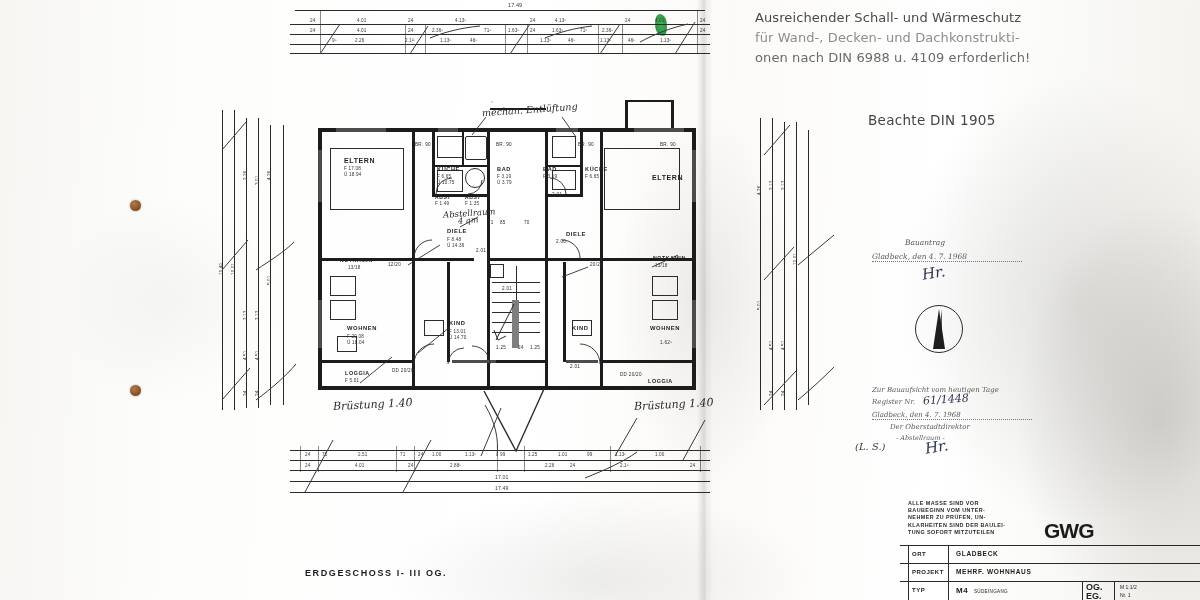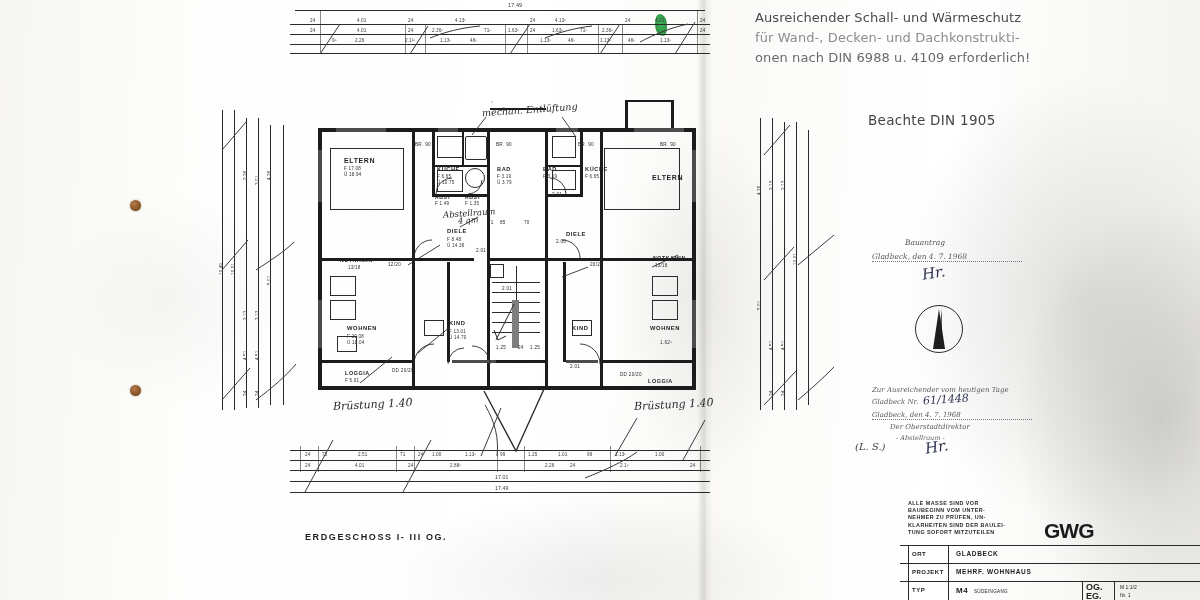--- a/index.html
+++ b/index.html
@@ -84,21 +84,21 @@
   #tb-logo{position:absolute;left:144px;top:24px;font-size:21px;font-weight:700;
     letter-spacing:-1px;color:#1b1b1b;font-family:"Liberation Sans",sans-serif;}
   .tbrow{position:absolute;left:0;width:300px;border-top:1px solid #2a2a2a;}
   .tbcell{position:absolute;font-size:6px;font-weight:700;letter-spacing:.5px;color:#222;}
   .tbval{position:absolute;font-size:6.5px;font-weight:700;letter-spacing:.7px;color:#1c1c1c;}
   .tbsub{font-size:4.6px;font-weight:400;letter-spacing:.3px;}
   .tbdiv{position:absolute;width:1px;background:#2a2a2a;}
   #tb-og{position:absolute;font-size:9px;font-weight:700;color:#1f1f1f;line-height:9px;}
   #tb-scale{position:absolute;font-size:5px;color:#242424;line-height:7px;}
 
-  #dwgtitle{position:absolute;left:305px;top:532px;font-size:9px;font-weight:700;
+  #dwgtitle{position:absolute;left:305px;top:568px;font-size:9px;font-weight:700;
     letter-spacing:1.6px;color:#1c1c1c;font-family:"Liberation Sans",sans-serif;}
 </style>
 </head>
 <body>
 
 <div id="sheet">
 
   <div class="paper"></div>
   <div class="speckle"></div>
   <div class="fold"></div>
@@ -116,22 +116,22 @@
 
   <div class="stampline" style="left:905px;top:238px;font-size:7.5px;">Bauantrag</div>
   <div class="stampline dotted" style="left:872px;top:252px;font-size:7.5px;width:150px;">Gladbeck, den  4. 7.   1968</div>
   <div class="sig" style="left:922px;top:264px;font-size:15px;">Hr.</div>
 
   <div class="compass">
     <div class="needle2"></div>
     <div class="needle"></div>
   </div>
 
-  <div class="stampline" style="left:872px;top:386px;font-size:7px;">Zur Ausreichender vom heutigen Tage</div>
-  <div class="stampline" style="left:872px;top:398px;font-size:7px;">Gladbeck Nr.</div>
+  <div class="stampline" style="left:872px;top:386px;font-size:7px;">Zur Bauaufsicht vom heutigen Tage</div>
+  <div class="stampline" style="left:872px;top:398px;font-size:7px;">Register Nr.</div>
   <div class="sig" style="left:923px;top:393px;font-size:11px;transform:rotate(-4deg);">61/1448</div>
   <div class="stampline dotted" style="left:872px;top:411px;font-size:7px;width:160px;">Gladbeck, den              4. 7.      1968</div>
   <div class="stampline" style="left:890px;top:423px;font-size:7px;">Der Oberstadtdirektor</div>
   <div class="stampline" style="left:896px;top:434px;font-size:6.5px;">- Abstellraum -</div>
   <div class="stampline" style="left:855px;top:441px;font-size:10px;color:#3a3a42;">(L. S.)</div>
   <div class="sig" style="left:925px;top:438px;font-size:15px;">Hr.</div>
 
   <div id="titleblock">
     <div id="tb-warning">
       <div>ALLE MASSE SIND VOR</div>

